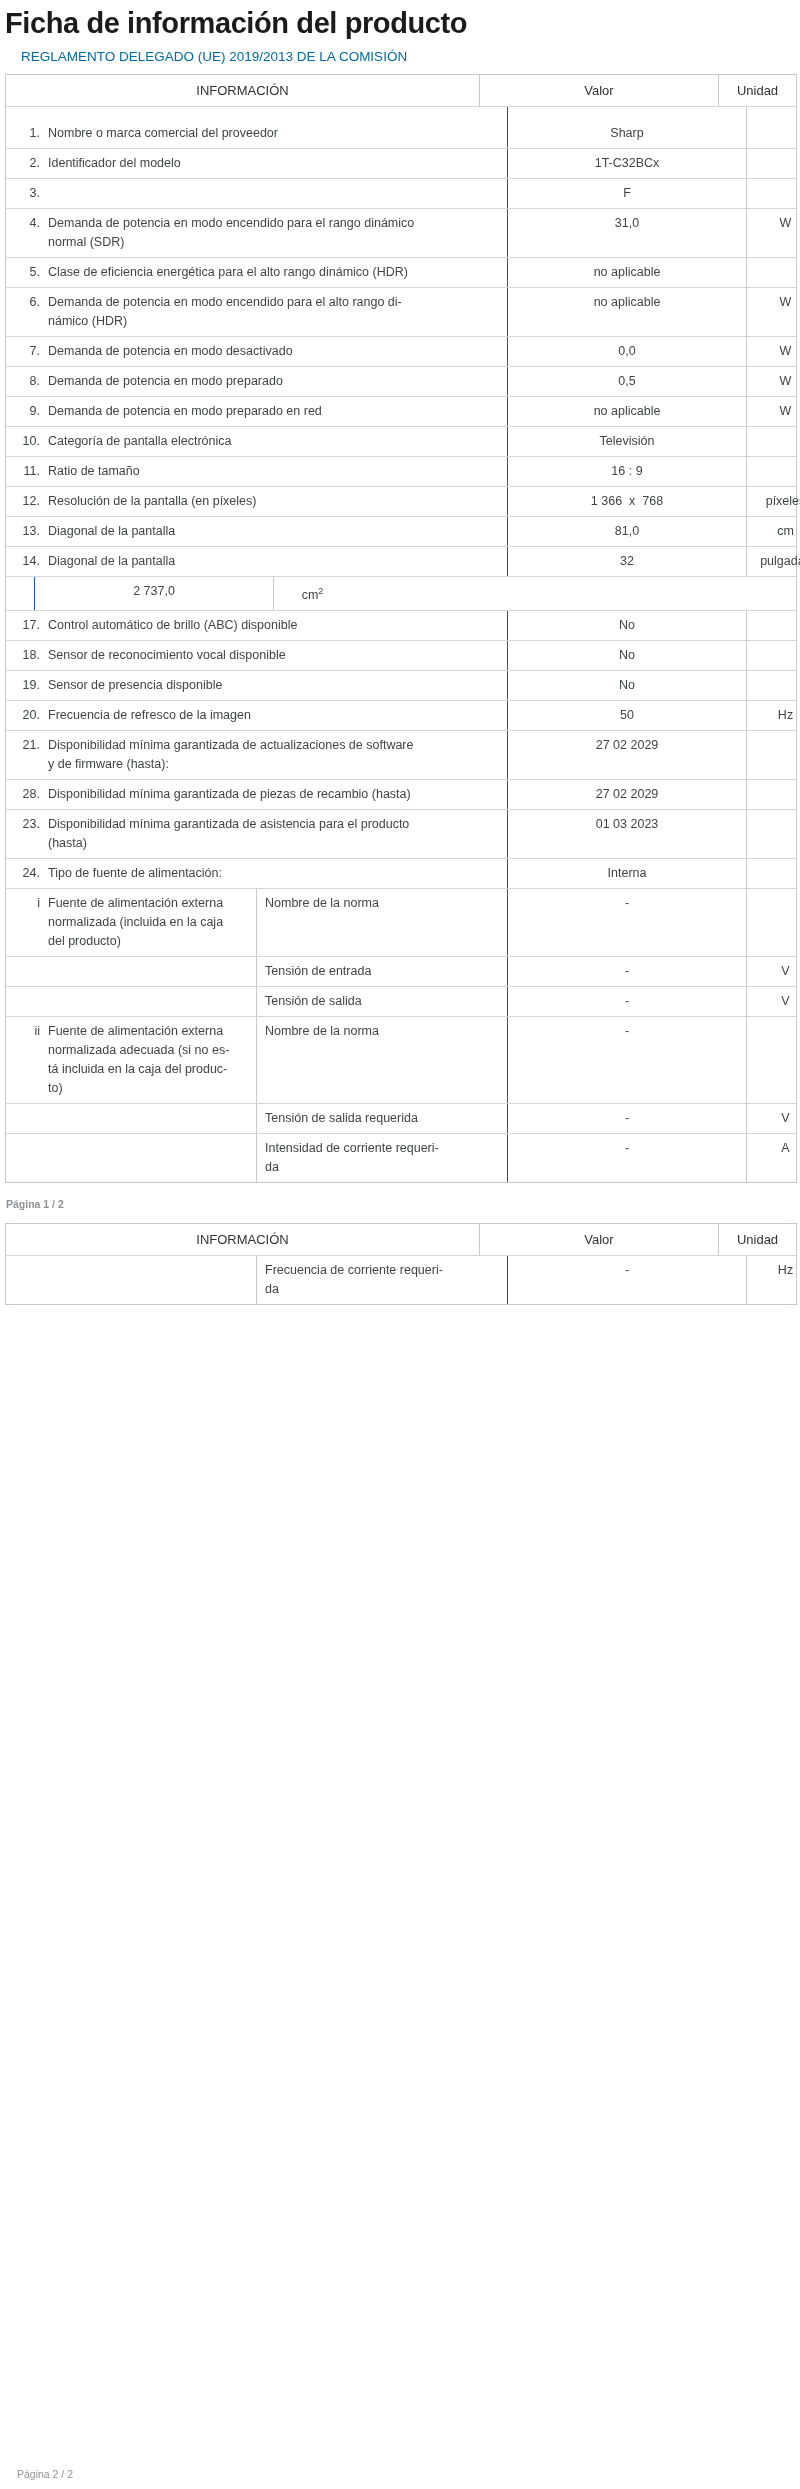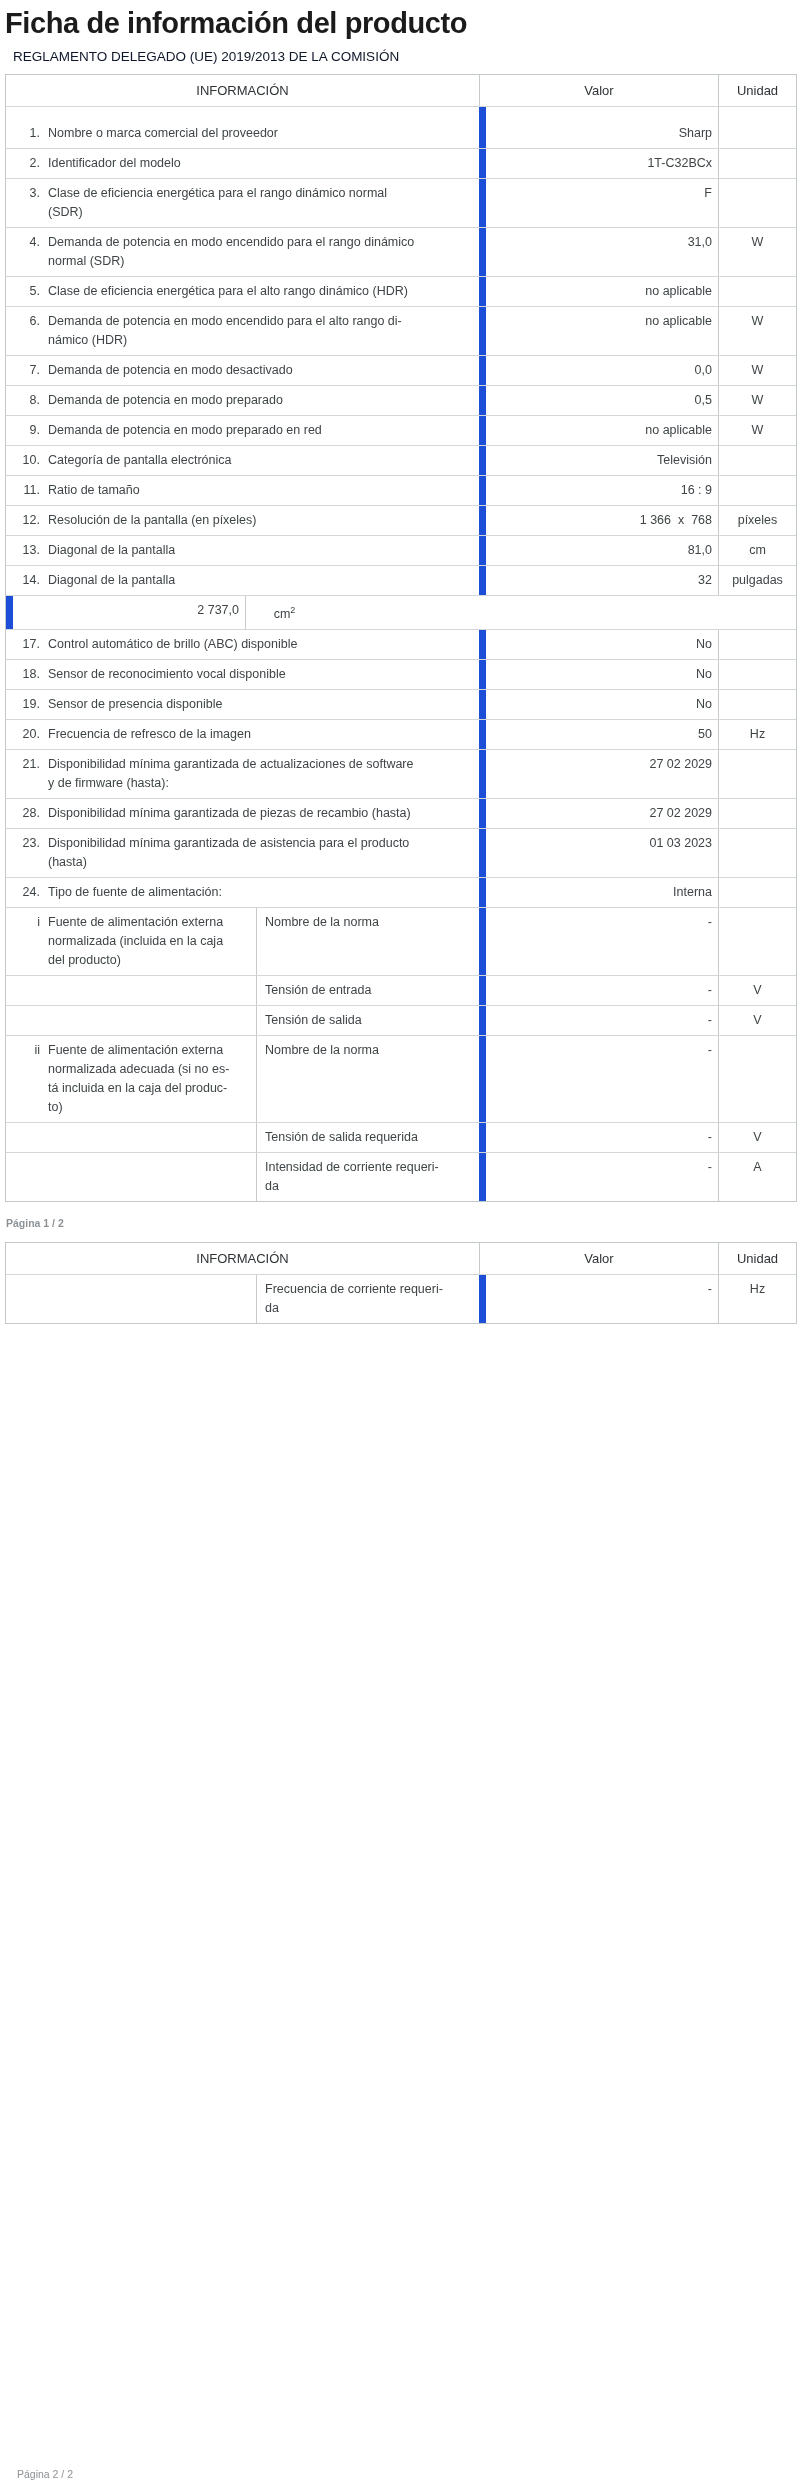--- a/index.html
+++ b/index.html
@@ -8,33 +8,33 @@
     width:800px; height:2489px; position:relative;
     background:#ffffff;
     font-family:"Liberation Sans","DejaVu Sans",sans-serif;
     color:#3f4547;
   }
   .content { padding:0 5px; }
   .title {
     font-size:29px; font-weight:700; color:#1b1b1b;
     margin:6px 0 0 0; letter-spacing:-0.4px; line-height:34px;
   }
-  .subtitle { font-size:13.5px; color:#0f172a; margin:9px 0 10px 8px; }
+  .subtitle { font-size:13.5px; color:#0369a1; margin:9px 0 10px 16px; }
   .tbl { width:792px; border:1px solid #c3c8cb; }
   .tr { display:flex; border-top:1px solid #d4d7d9; }
   .tr.first { border-top:none; }
   .td, .th { flex:none; padding:5px 6px; font-size:12.5px; line-height:19px; }
   .th { text-align:center; font-size:13px; padding:6px; color:#2e3234; }
   .th.info { width:473px; font-weight:400; }
   .th.val  { width:239px; border-left:1px solid #c6cacc; }
   .th.unit { width:78px;  border-left:1px solid #c6cacc; }
   .td.info { width:473px; display:flex; }
   .td.desc { width:250px; display:flex; }
   .td.name { width:223px; border-left:1px solid #c6cacc; white-space:pre;padding-left:8px; }
-  .td.val  { width:239px; border-left:7px solid #1d4ed8; text-align:right; white-space:pre; }
+  .td.val  { width:239px; border-left:1px solid #1d4ed8; text-align:center; white-space:pre;margin-left:28px; }
   .td.unit { width:78px;  border-left:1px solid #c6cacc; text-align:center; white-space:pre; }
   .num { flex:none; width:36px; text-align:right; padding-right:8px; white-space:pre; }
   .lbl { white-space:pre; }
   .tr.tall .td { padding-top:17px; }
   sup { font-size:9px; }
   .pgfooter { font-size:10.5px; color:#8d9296; margin:15px 0 13px 1px;font-weight:bold; }
   .pgfooter2 { position:absolute; left:6px; bottom:9px; font-size:10.5px; color:#8d9296;padding-left:11px; }
 </style>
 </head>
 <body>
@@ -66,22 +66,20 @@
           <span class="num">2.</span>
           <span class="lbl">Identificador del modelo</span>
         </div>
       <div class="td val">1T-C32BCx</div>
       <div class="td unit"></div>
     </div>
 
     <div class="tr">
       <div class="td info">
           <span class="num">3.</span>
-          <span class="lbl">Clase de eficiencia energética para el rango dinámico normal
-(SDR)</span>
         </div>
       <div class="td val">F</div>
       <div class="td unit"></div>
     </div>
 
     <div class="tr">
       <div class="td info">
           <span class="num">4.</span>
           <span class="lbl">Demanda de potencia en modo encendido para el rango dinámico
 normal (SDR)</span>

